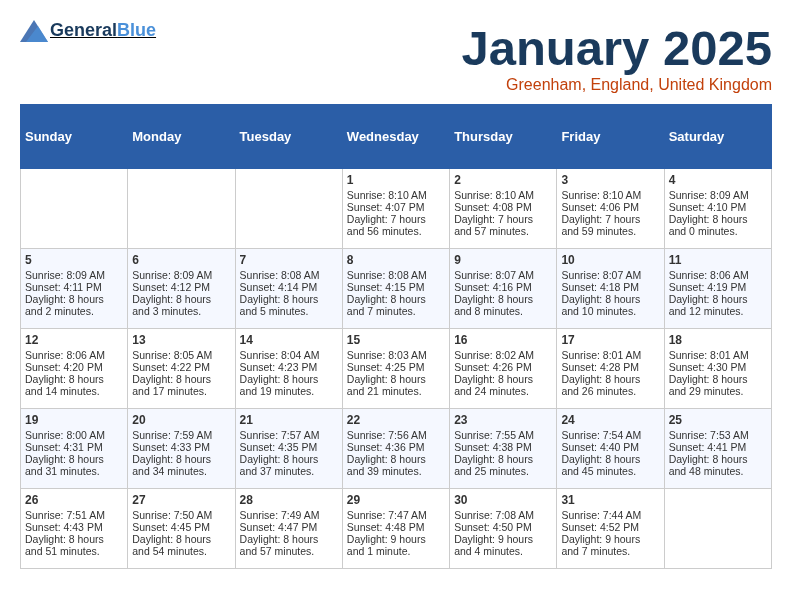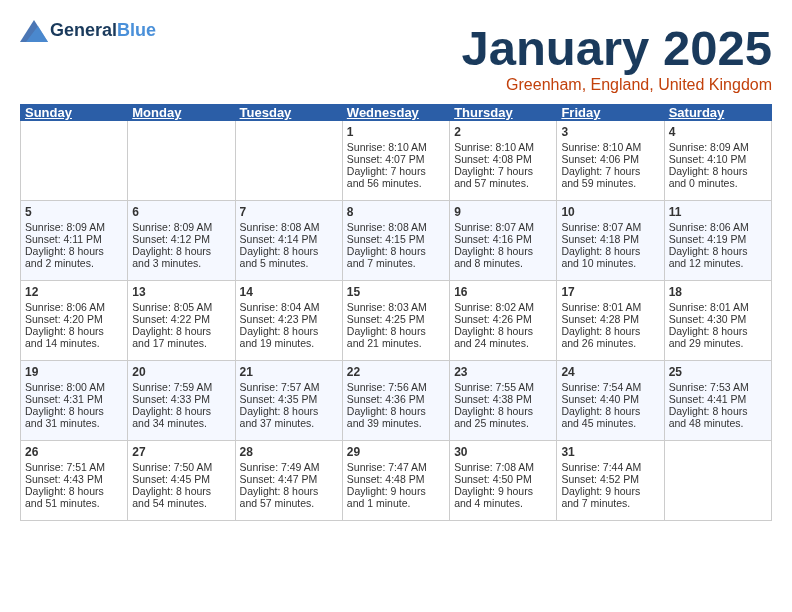--- a/index.html
+++ b/index.html
@@ -12,20 +12,21 @@
     }
     .header-section {
       display: flex;
       justify-content: space-between;
       align-items: flex-start;
       margin-bottom: 10px;
     }
     .logo {
       display: flex;
       align-items: flex-start;
+      text-decoration: underline;
     }
     .logo-text {
       font-size: 18px;
       font-weight: bold;
       color: #1a3a5c;
       line-height: 1.2;
     }
     .logo-text span {
       color: #4a90d9;
     }
@@ -47,25 +48,24 @@
       color: #c2410c;
     }
     table {
       width: 100%;
       border-collapse: collapse;
       border: 1px solid #ccc;
     }
     th {
       background-color: #2b5ea7;
       color: white;
-      padding: 0 4px;
+      padding: 24px 4px;
       font-size: 13px;
       text-align: left;
       border: 1px solid #2b5ea7;
-      text-decoration: underline;
     }
     td {
       border: 1px solid #ccc;
       vertical-align: top;
       padding: 4px;
       font-size: 10.5px;
       color: #333;
       width: calc(100% / 7);
       height: 80px;
     }

